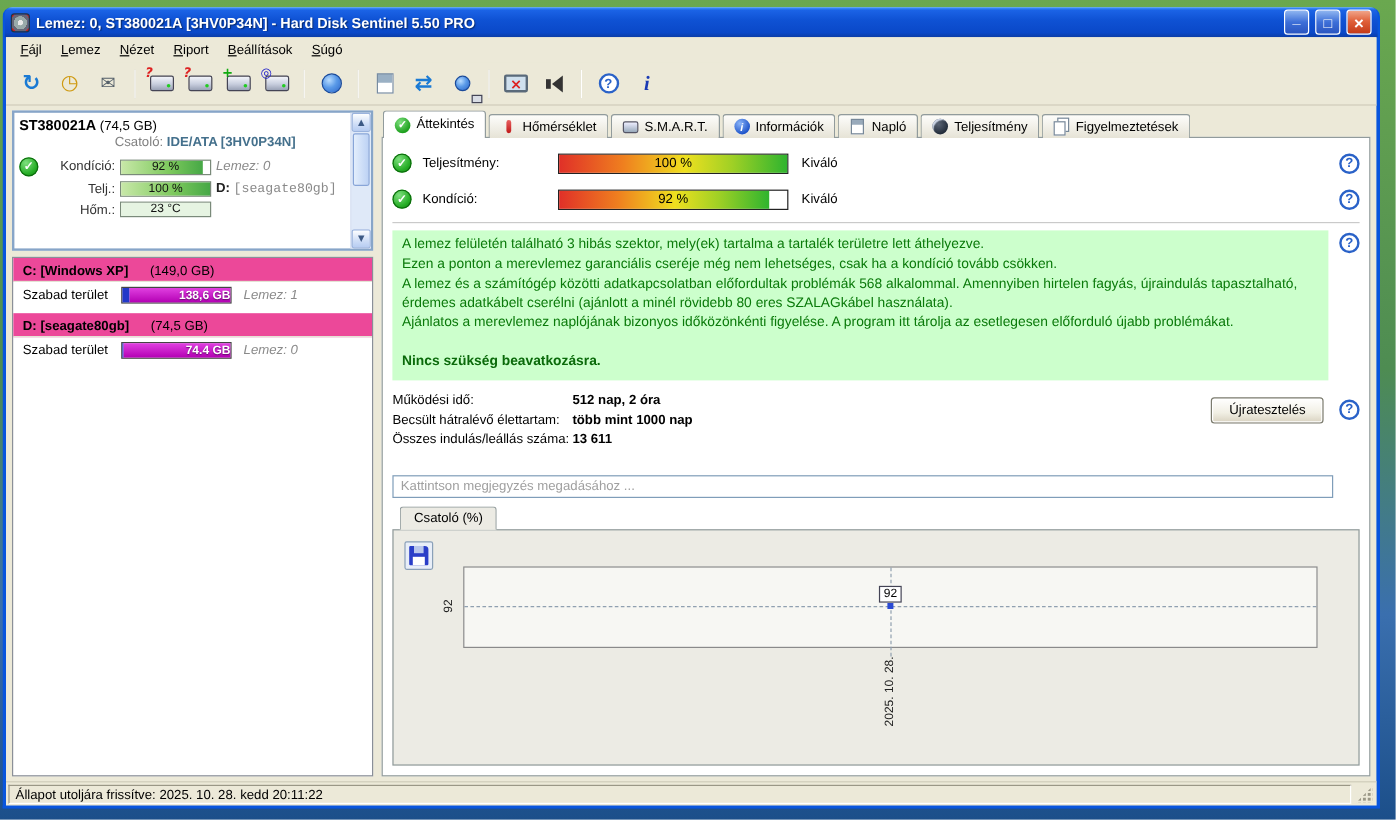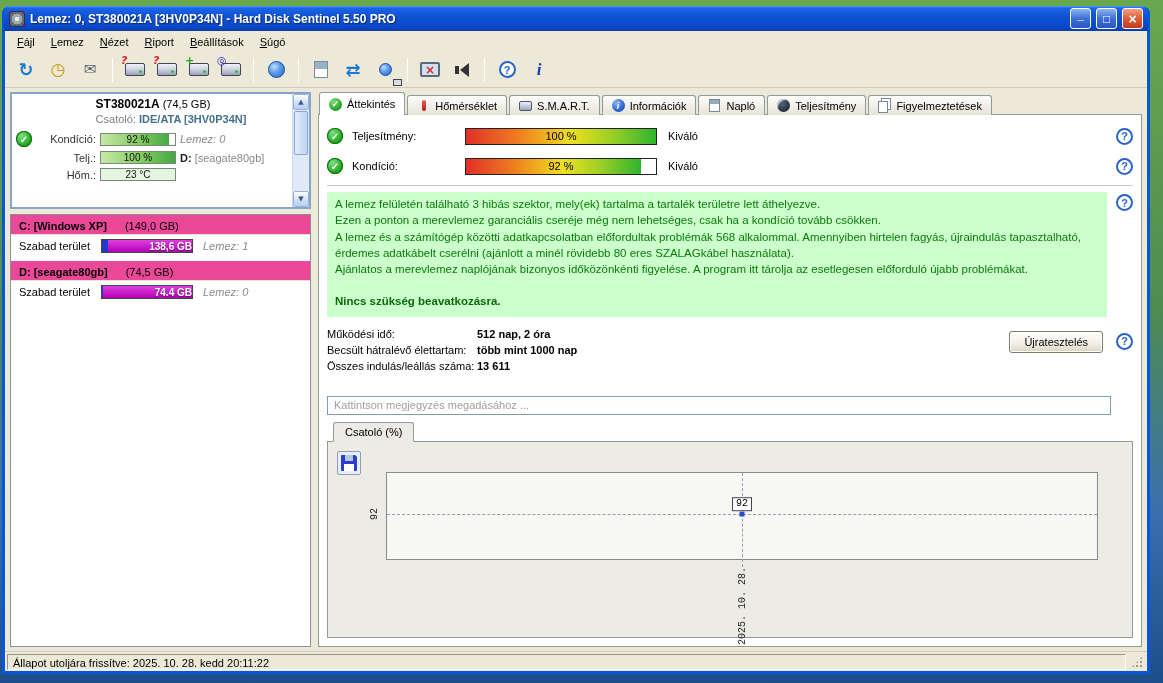--- a/index.html
+++ b/index.html
@@ -63,30 +63,30 @@
   .speaker-ico .base { width:4px; height:8px; background:#333; }
   .help-round { width:17px; height:17px; border-radius:50%; border:2px solid #2a62c8; color:#2a62c8;
     display:flex; align-items:center; justify-content:center; font-weight:bold; font-size:11px; background:#fff; }
   .info-i { color:#1a3ab4; font-weight:bold; font-style:italic; font-size:17px; font-family:"Liberation Serif", serif; }
   
   .main { flex:1; display:flex; padding:4px 5px; gap:7px; min-height:0; }
   .left-col { width:301px; flex:none; display:flex; flex-direction:column; gap:5px; min-height:0; }
   
   .disk-panel { height:117px; flex:none; border:2px solid #87a5c8; background:#fff; display:flex; }
   .disk-panel-body { flex:1; padding:3px 2px 0 4px; min-width:0; }
-  .disk-line1 { text-align:center; }
+  .disk-line1 { }
   .disk-model { font-weight:bold; font-size:12px; }
   .disk-line2 { text-align:center; margin-top:2px; }
   .disk-line2 .lbl { color:#808080;margin-left:36px; }
   .disk-line2 .val { font-weight:bold; color:#44708c; }
   .disk-rows { display:grid; grid-template-columns:24px 60px 80px 1fr; row-gap:4px; align-items:center; margin-top:6px; }
   .disk-rows .rlabel { text-align:right; padding-right:4px; color:#333; }
   .note { font-style:italic; color:#8a8a8a; }
   .note .np { font-style:normal; font-weight:bold; color:#222; }
-  .note .nv { font-style:normal; color:#8a8a8a; }
+  .note .nv { font-style:normal; color:#8a8a8a;font-family:Liberation Mono, monospace; }
   .ok-badge { width:16px; height:16px; border-radius:50%; color:#fff; font-size:10px; font-weight:bold;
     display:flex; align-items:center; justify-content:center;
     background:radial-gradient(circle at 35% 30%, #7fe07f 0%, #25ad25 60%, #0d7a0d 100%);
     box-shadow:inset 0 0 0 1px #0c6c0c; }
   .sbar { position:relative; width:76px; height:13px; border:1px solid #7a8a7a; background:#fff; }
   .sbar .fill { position:absolute; left:0; top:0; bottom:0; background:linear-gradient(to right,#c8e8a8 0%,#7cc85c 60%,#46a846 100%); }
   .sbar .fill.temp { width:100%; background:#e6f4e2; }
   .sbar .txt { position:absolute; inset:0; text-align:center; font-size:10px; line-height:12px; color:#111; }
   
   .xp-scroll { width:17px; flex:none; background:#eef3fc; border-left:1px solid #cdd9ee; display:flex; flex-direction:column; }
@@ -159,21 +159,21 @@
   .comment-input::placeholder { color:#a0a0a0; }
   
   .chart-group { flex:1; margin-top:26px; border:1px solid #919b9c; background:#ecebe4; position:relative; min-height:160px; }
   .chart-tab { position:absolute; top:-20px; left:5px; height:20px; padding:3px 11px 0;
     border:1px solid #919b9c; border-bottom:1px solid #ecebe4; border-radius:3px 3px 0 0; background:#ecebe4; }
   .floppy-btn { position:absolute; left:9px; top:9px; width:24px; height:24px; border:1px solid #8aa0b8;
     background:#e8eef8; display:flex; align-items:center; justify-content:center; border-radius:2px; }
   .floppy { width:16px; height:16px; background:#2a3ec8; border-radius:1px 3px 1px 1px; position:relative; }
   .floppy::before { content:""; position:absolute; top:0; left:4px; width:8px; height:6px; background:#b8c6ec; }
   .floppy::after { content:""; position:absolute; bottom:0; left:3px; width:10px; height:7px; background:#fff; }
-  .plot { position:absolute; left:58px; right:34px; top:30px; height:88px; background:#f7f7f3; border:1px solid #8a8a8a;font-family:Liberation Mono, monospace; }
+  .plot { position:absolute; left:58px; right:34px; top:30px; height:68px; background:#f7f7f3; border:1px solid #8a8a8a; }
   .hline { position:absolute; left:0; right:0; top:48%; border-top:1px dashed #90a0b0; }
   .vline { position:absolute; left:50%; top:0; bottom:-8px; border-left:1px dashed #90a0b0; }
   .pt-marker { position:absolute; left:50%; top:48%; width:5px; height:5px; background:#2a4ad4; transform:translate(-50%,-50%); }
   .pt-label { position:absolute; left:50%; top:48%; transform:translate(-50%,-120%);
     border:1px solid #445; background:#fff; font-size:10px; padding:0 3px; line-height:12px; }
   .ylab { position:absolute; right:calc(100% + 7px); top:48%;
     writing-mode:vertical-rl; transform:translateY(-50%) rotate(180deg); font-size:10px; color:#222; white-space:nowrap; }
   .xlab { position:absolute; left:50%; top:calc(100% + 8px);
     writing-mode:vertical-rl; transform:translateX(-50%) rotate(180deg); font-size:10px; color:#222; white-space:nowrap; }
   

